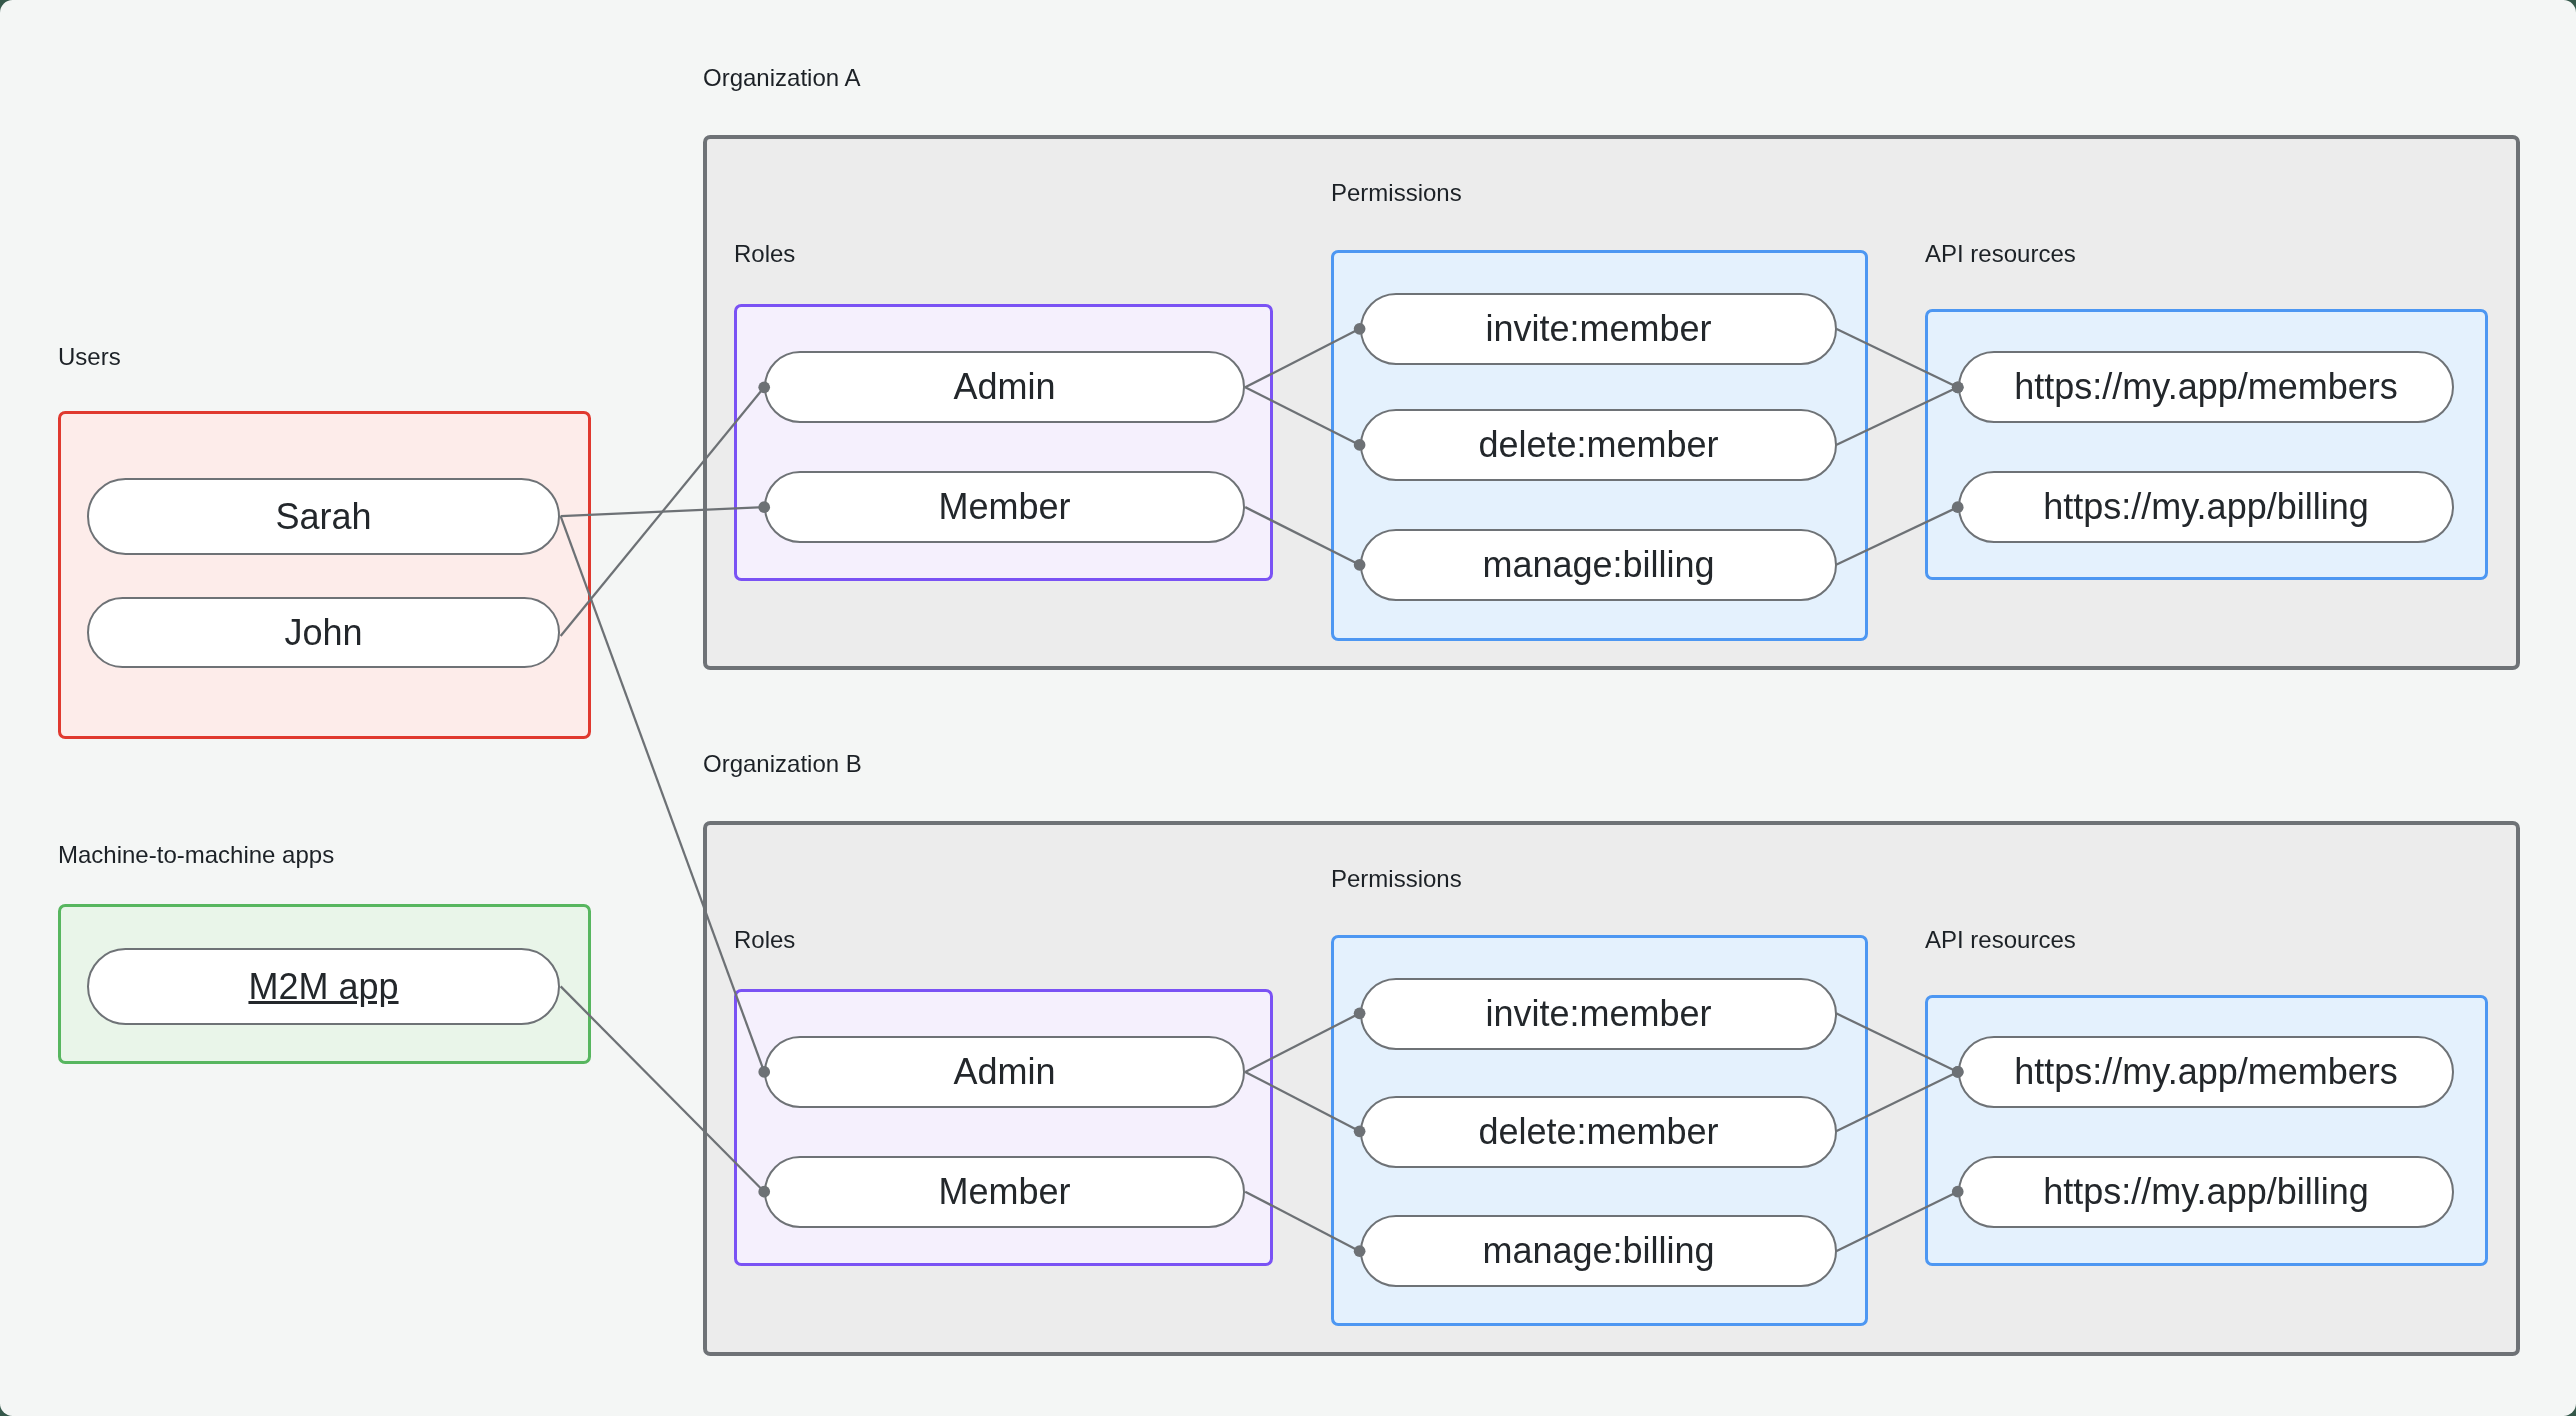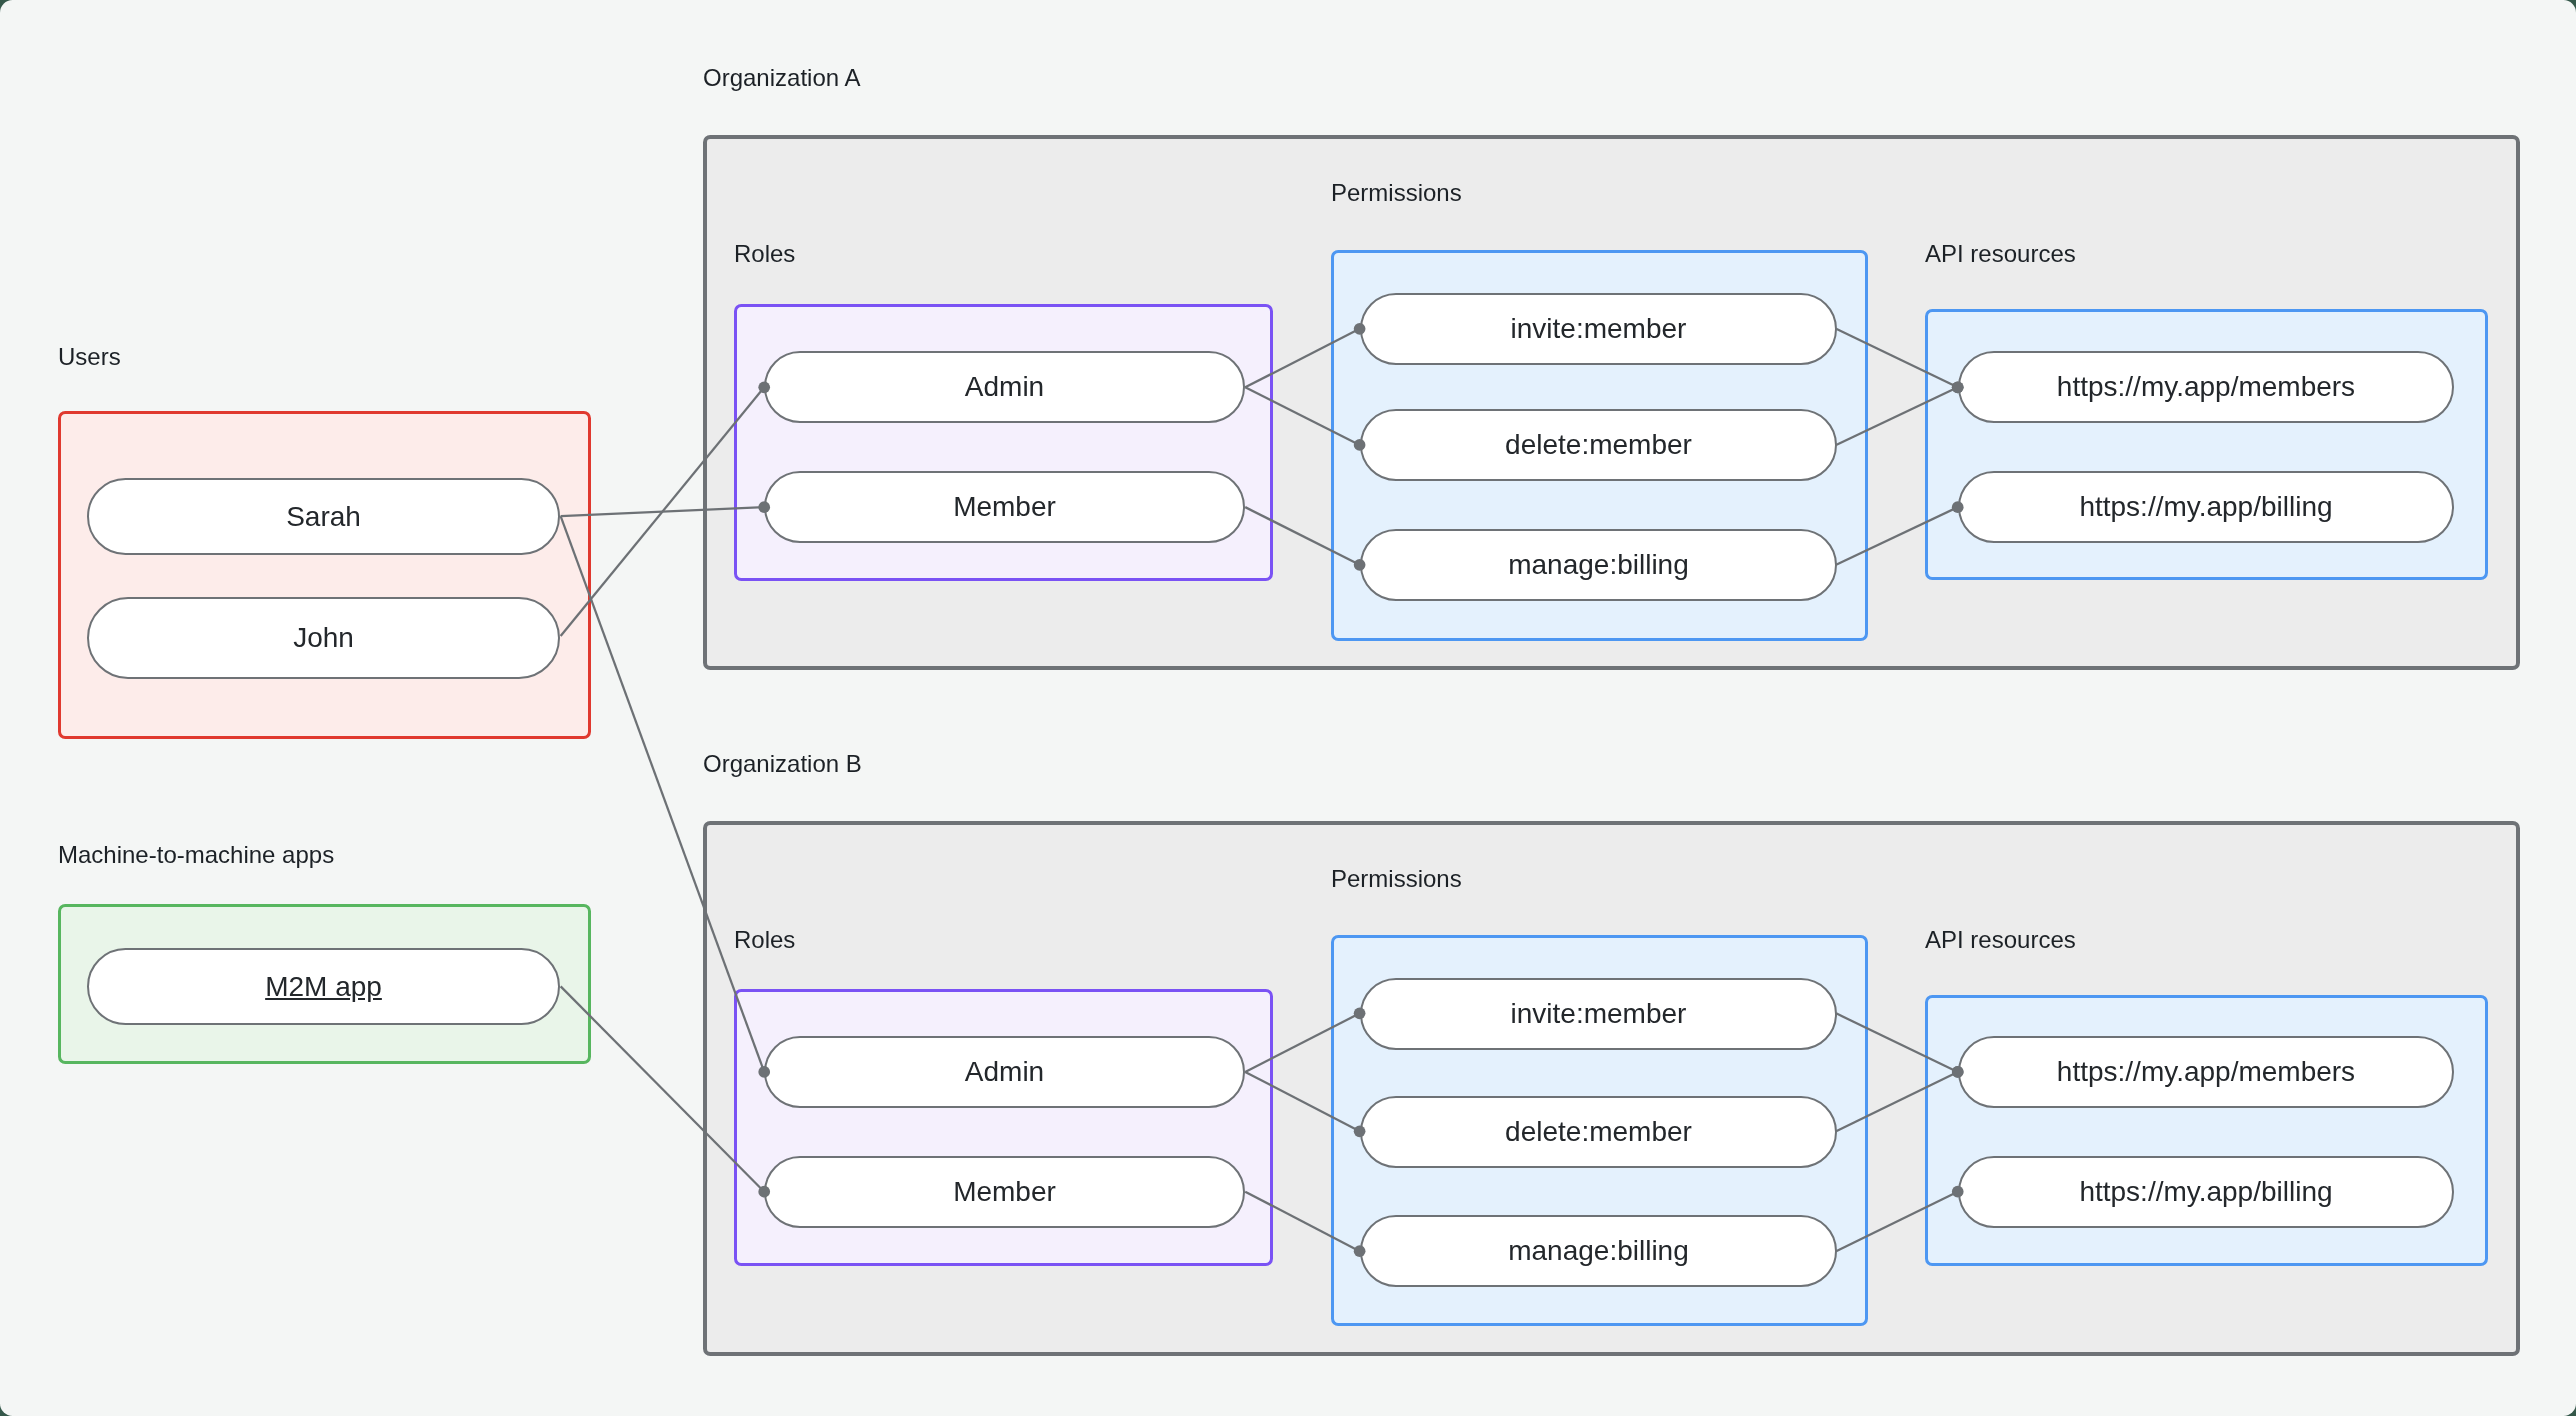--- a/index.html
+++ b/index.html
@@ -35,40 +35,40 @@
   .blue-box  { border: 3.6px solid #4d97f2; background: #e4f1fd; }
   .pill {
     position: absolute;
     background: #ffffff;
     border: 2.7px solid #6e7276;
     border-radius: 900px;
     box-sizing: border-box;
     display: flex;
     align-items: center;
     justify-content: center;
-    font-size: 28px;
+    font-size: 36px;
     color: #23272b;
     white-space: nowrap;
   }
   #edge-layer {
     position: absolute; left: 0; top: 0;
     width: 2576px; height: 1416px;
     pointer-events: none;
     z-index: 10;
   }
 </style>
 </head>
 <body>
 
 <div id="canvas">
 
   <div class="label" style="left:58px; top:335px;">Users</div>
   <div class="gbox users-box" style="left:58px; top:411px; width:533px; height:328px;"></div>
   <div class="pill" style="left:87px; top:478px; width:473px; height:77px;">Sarah</div>
-  <div class="pill" style="left:87px; top:597px; width:473px; height:82px;">John</div>
+  <div class="pill" style="left:87px; top:597px; width:473px; height:71px;">John</div>
 
   <div class="label" style="left:58px; top:833px;">Machine-to-machine apps</div>
   <div class="gbox m2m-box" style="left:58px; top:904px; width:533px; height:160px;"></div>
   <div class="pill" style="left:87px; top:948px; width:473px; height:77px;text-decoration:underline;">M2M app</div>
 
   <div class="label" style="left:703px; top:56px;">Organization A</div>
   <div class="gbox org-box" style="left:703px; top:135px; width:1817px; height:535px;"></div>
 
   <div class="label" style="left:734px; top:232px;">Roles</div>
   <div class="gbox roles-box" style="left:734px; top:304px; width:539px; height:277px;"></div>

